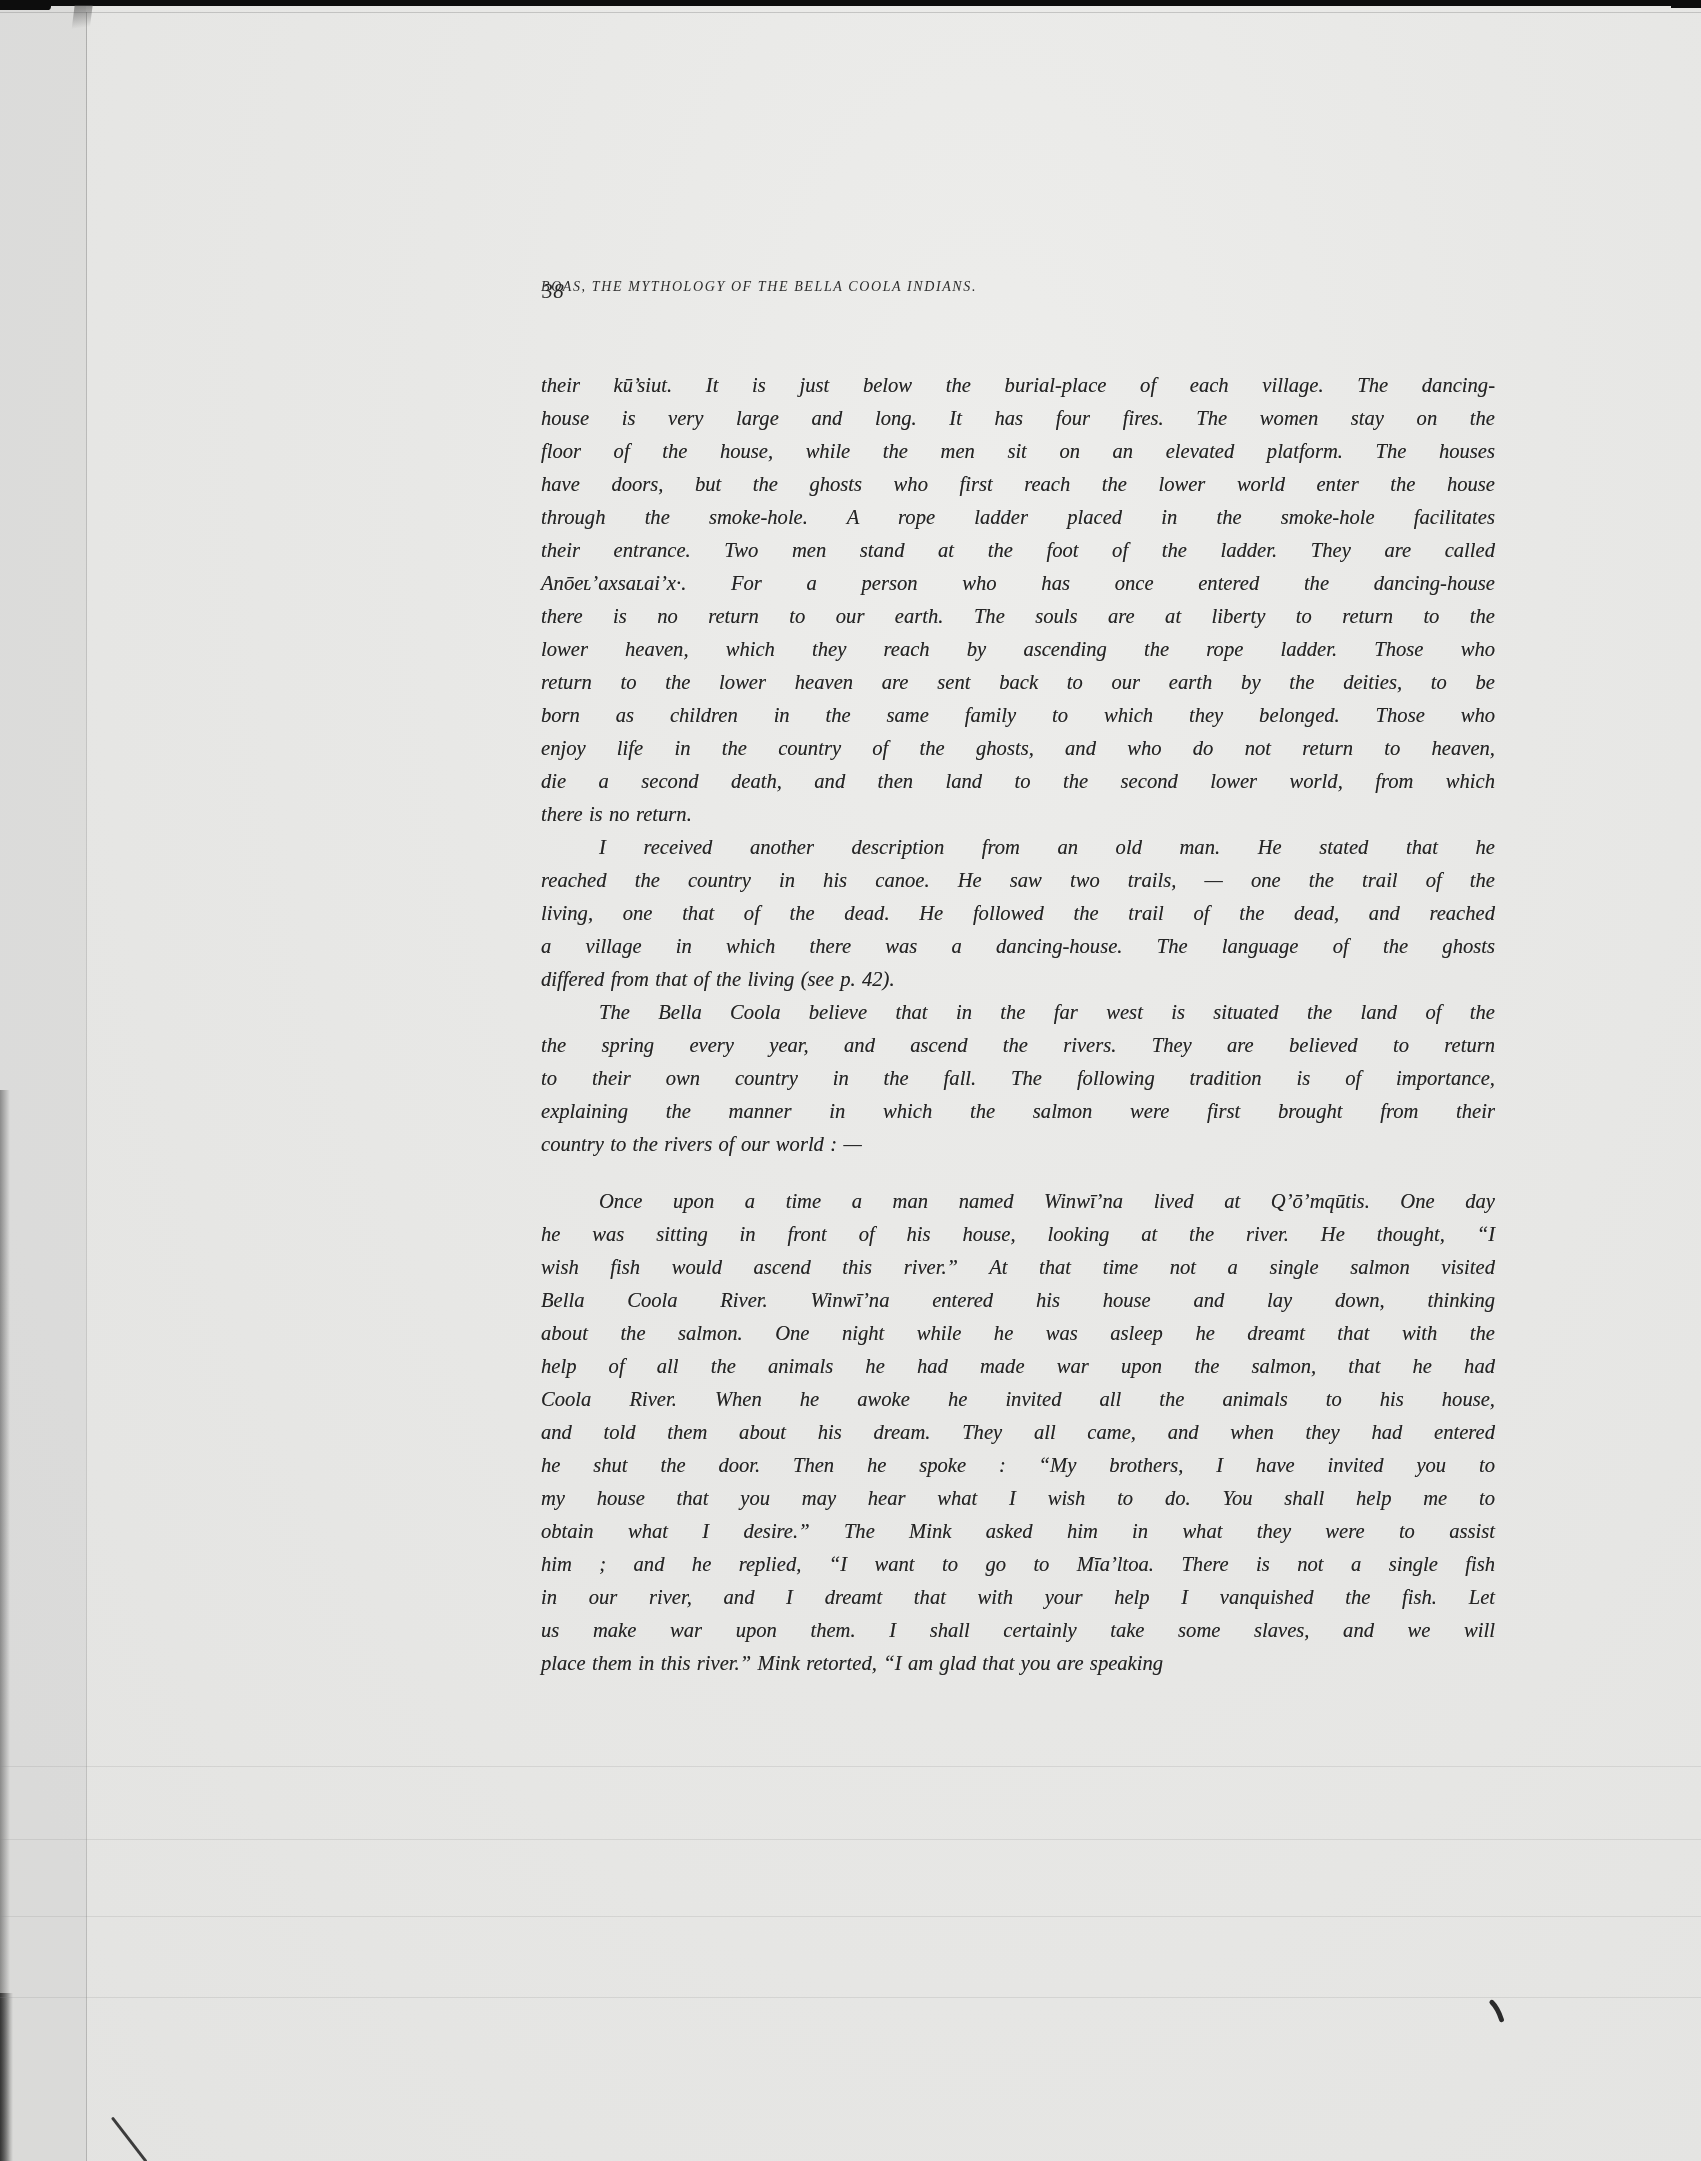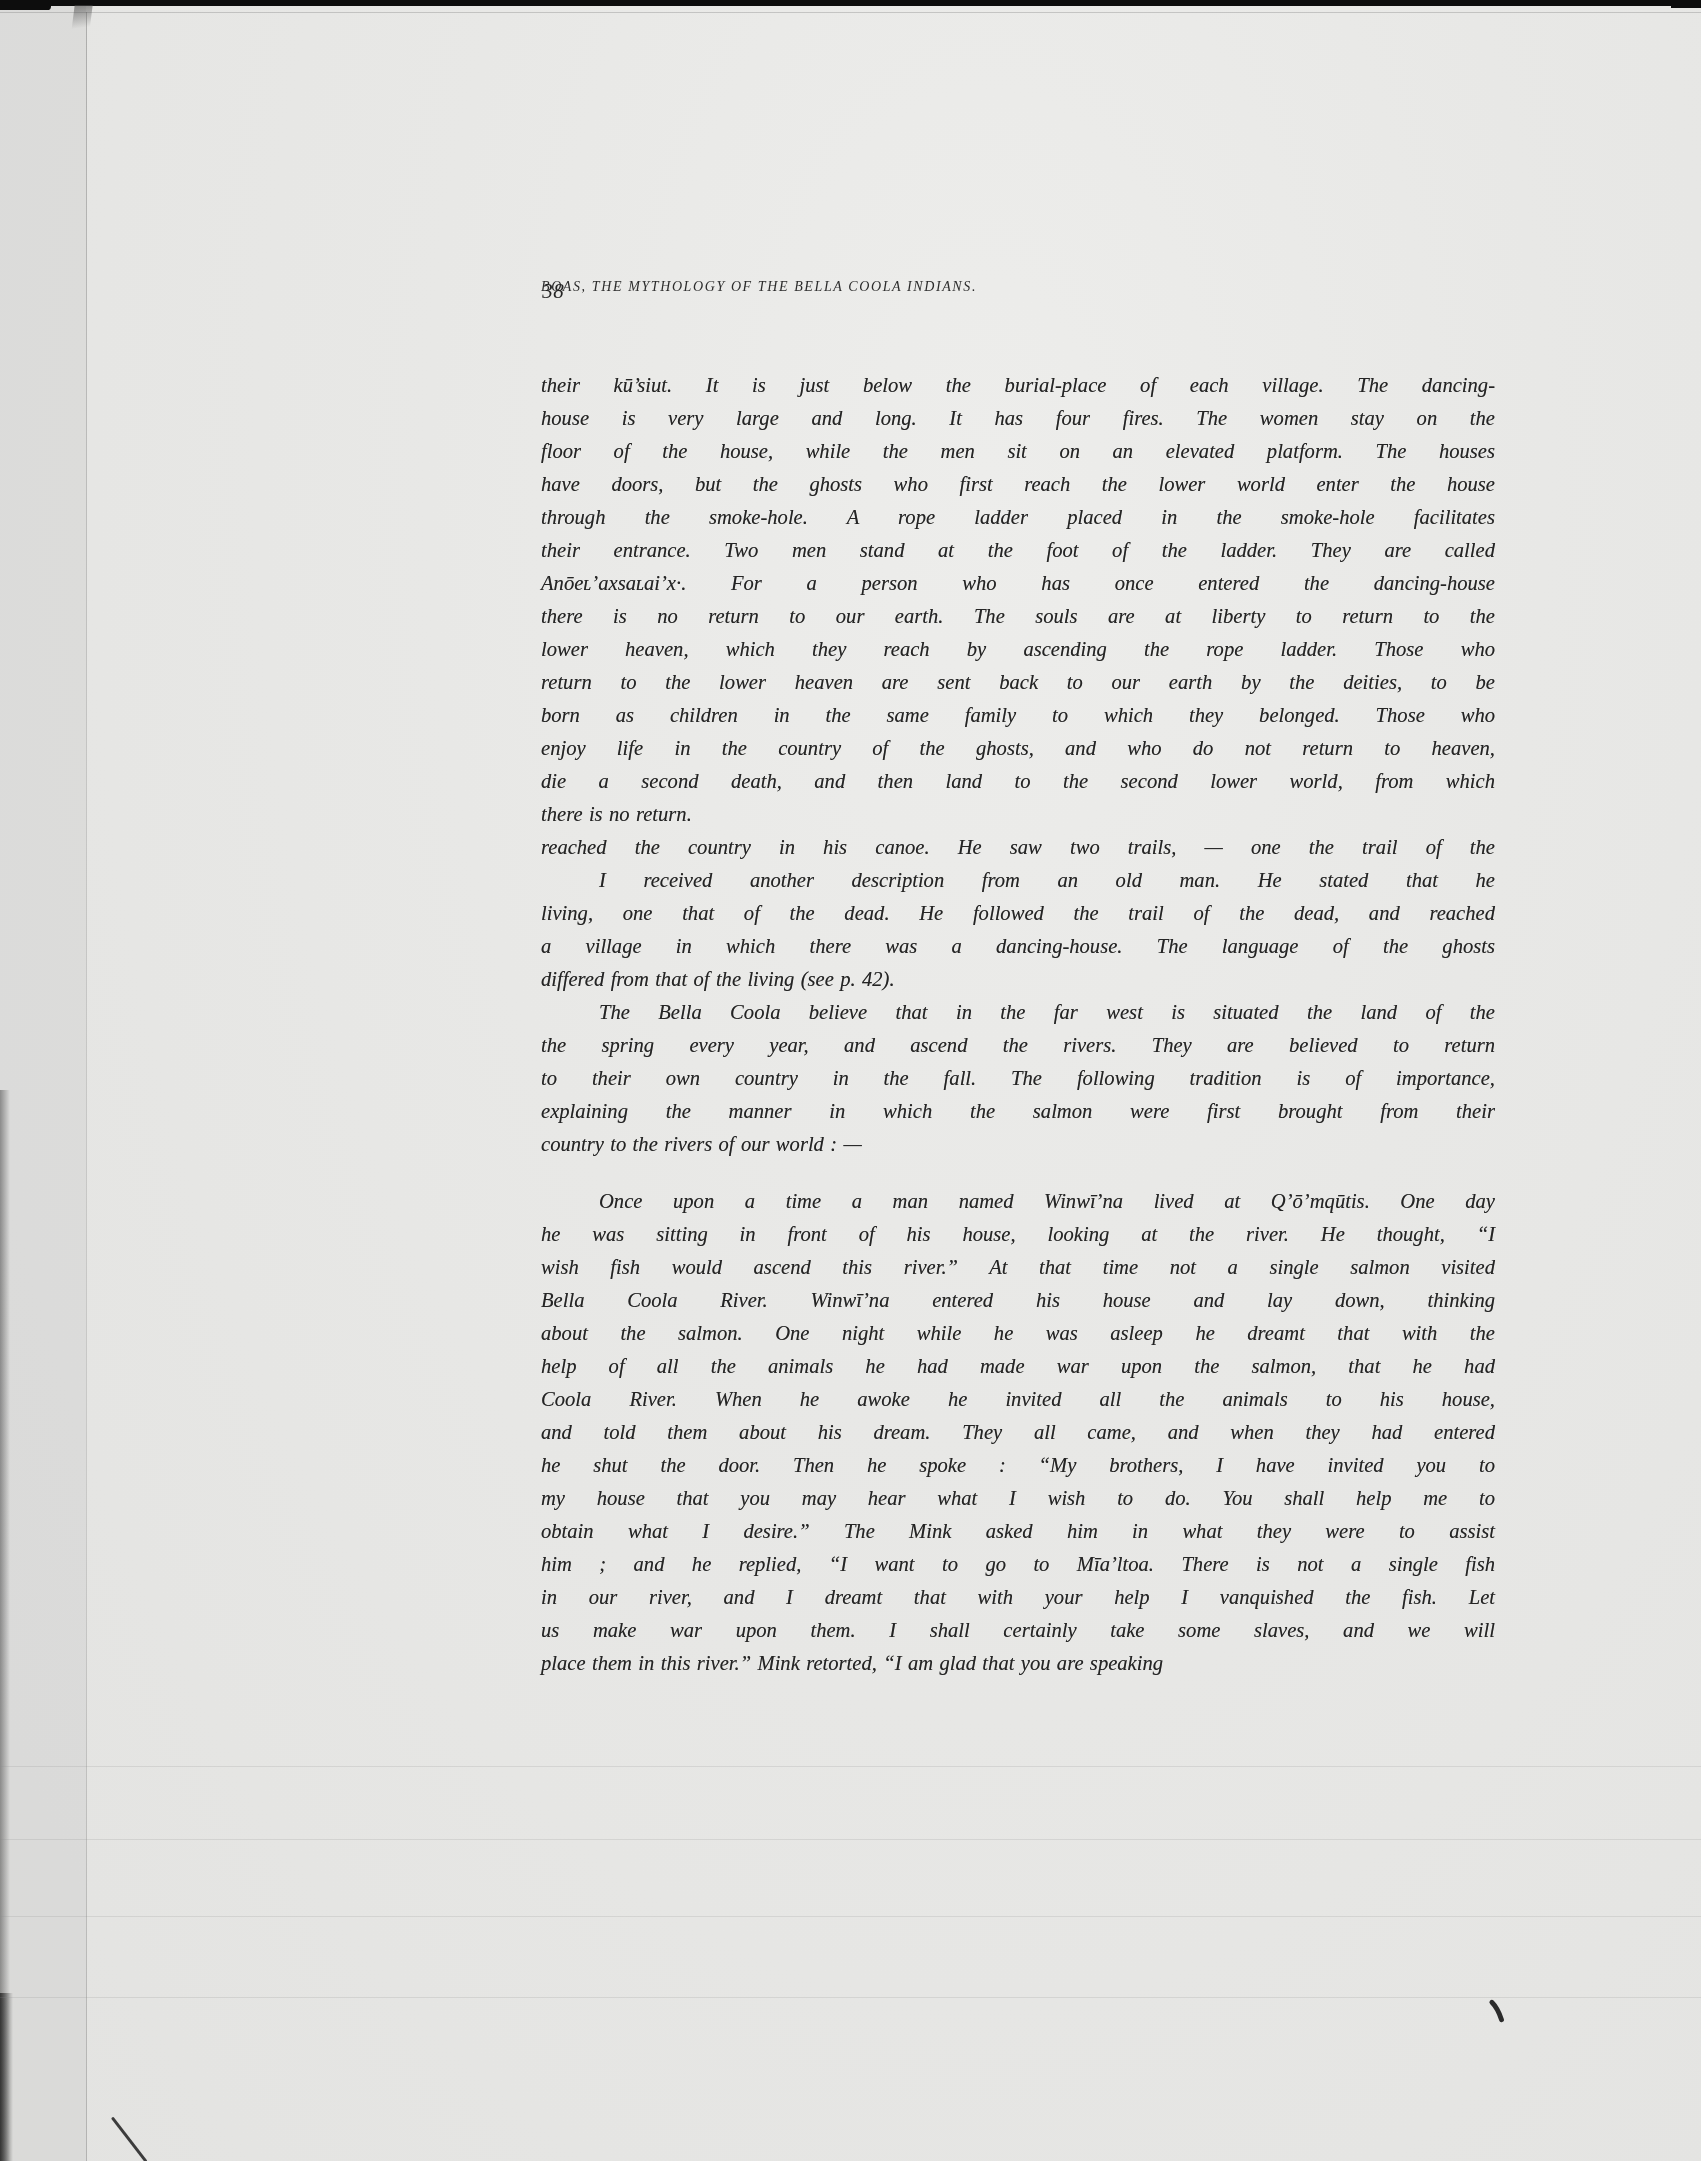--- a/index.html
+++ b/index.html
@@ -134,22 +134,22 @@
           <div class="line">Anōeʟ’axsaʟai’x·.  For a person who has once entered the dancing-house</div>
           <div class="line">there is no return to our earth.  The souls are at liberty to return to the</div>
           <div class="line">lower heaven, which they reach by ascending the rope ladder.  Those who</div>
           <div class="line">return to the lower heaven are sent back to our earth by the deities, to be</div>
           <div class="line">born as children in the same family to which they belonged.  Those who</div>
           <div class="line">enjoy life in the country of the ghosts, and who do not return to heaven,</div>
           <div class="line">die a second death, and then land to the second lower world, from which</div>
           <div class="line last">there is no return.</div>
         </div>
         <div class="para">
+          <div class="line indent">I received another description from an old man.  He stated that he</div>
           <div class="line">reached the country in his canoe.  He saw two trails, — one the trail of the</div>
-          <div class="line indent">I received another description from an old man.  He stated that he</div>
           <div class="line">living, one that of the dead.  He followed the trail of the dead, and reached</div>
           <div class="line">a village in which there was a dancing-house.  The language of the ghosts</div>
           <div class="line last">differed from that of the living (see p. 42).</div>
         </div>
         <div class="para">
           <div class="line indent">The Bella Coola believe that in the far west is situated the land of the</div>
           <div class="line">the spring every year, and ascend the rivers.  They are believed to return</div>
           <div class="line">to their own country in the fall.  The following tradition is of importance,</div>
           <div class="line">explaining the manner in which the salmon were first brought from their</div>
           <div class="line last">country to the rivers of our world : —</div>

